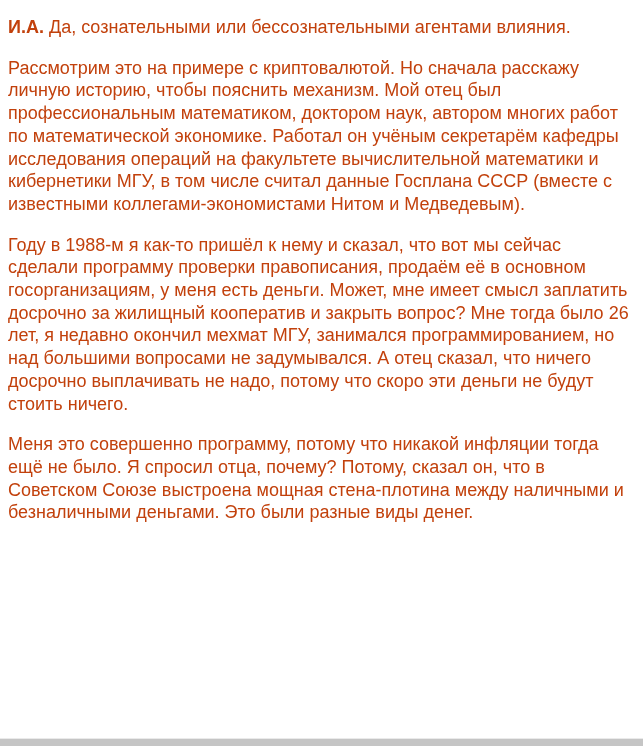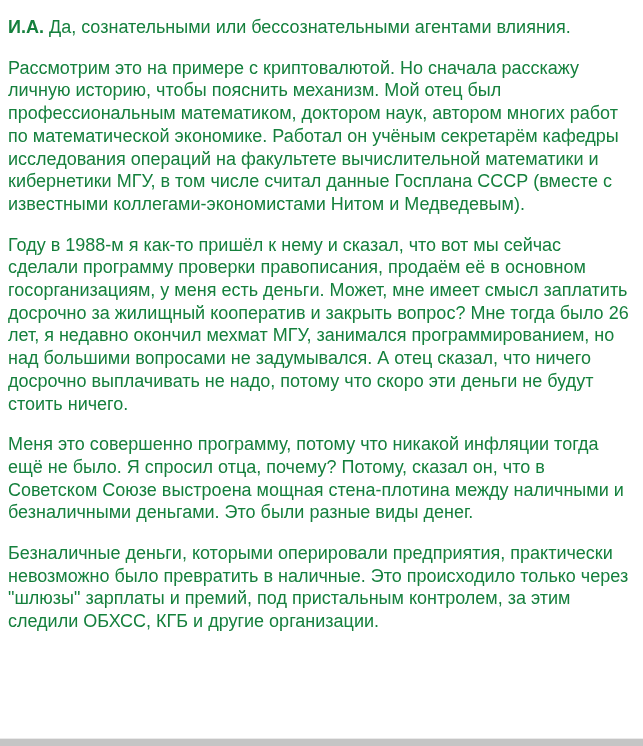--- a/index.html
+++ b/index.html
@@ -17,21 +17,21 @@
   }
   .article {
     padding: 16px 12px 0 8px;
     box-sizing: border-box;
     width: 643px;
   }
   .article p {
     margin: 0 0 18px 0;
     font-size: 18px;
     line-height: 22.7px;
-    color: #15803d;
+    color: #c2410c;
     letter-spacing: 0;
   }
   .article p strong {
     font-weight: 700;
   }
   .hscrollbar {
     position: absolute;
     left: 0;
     right: 0;
     bottom: 0;
@@ -42,16 +42,15 @@
 </style>
 </head>
 <body>
 
 <div class="page">
   <div class="article">
     <p><strong>И.А.</strong> <span>Да, сознательными или бессознательными агентами влияния.</span></p>
     <p><span>Рассмотрим это на примере с криптовалютой. Но сначала расскажу личную историю, чтобы пояснить механизм. Мой отец был профессиональным математиком, доктором наук, автором многих работ по математической экономике. Работал он учёным секретарём кафедры исследования операций на факультете вычислительной математики и кибернетики МГУ, в том числе считал данные Госплана СССР (вместе с известными коллегами-экономистами Нитом и Медведевым).</span></p>
     <p><span>Году в 1988-м я как-то пришёл к нему и сказал, что вот мы сейчас сделали программу проверки правописания, продаём её в основном госорганизациям, у меня есть деньги. Может, мне имеет смысл заплатить досрочно за жилищный кооператив и закрыть вопрос? Мне тогда было 26 лет, я недавно окончил мехмат МГУ, занимался программированием, но над большими вопросами не задумывался. А отец сказал, что ничего досрочно выплачивать не надо, потому что скоро эти деньги не будут стоить ничего.</span></p>
     <p><span>Меня это совершенно программу, потому что никакой инфляции тогда ещё не было. Я спросил отца, почему? Потому, сказал он, что в Советском Союзе выстроена мощная стена-плотина между наличными и безналичными деньгами. Это были разные виды денег.</span></p>
-    <p><span>Безналичные деньги, которыми оперировали предприятия, практически невозможно было превратить в наличные. Это происходило только через "шлюзы" зарплаты и премий, под пристальным контролем, за этим следили ОБХСС, КГБ и другие организации.</span></p>
   </div>
   <div class="hscrollbar"></div>
 </div>
 
 </body></html>

